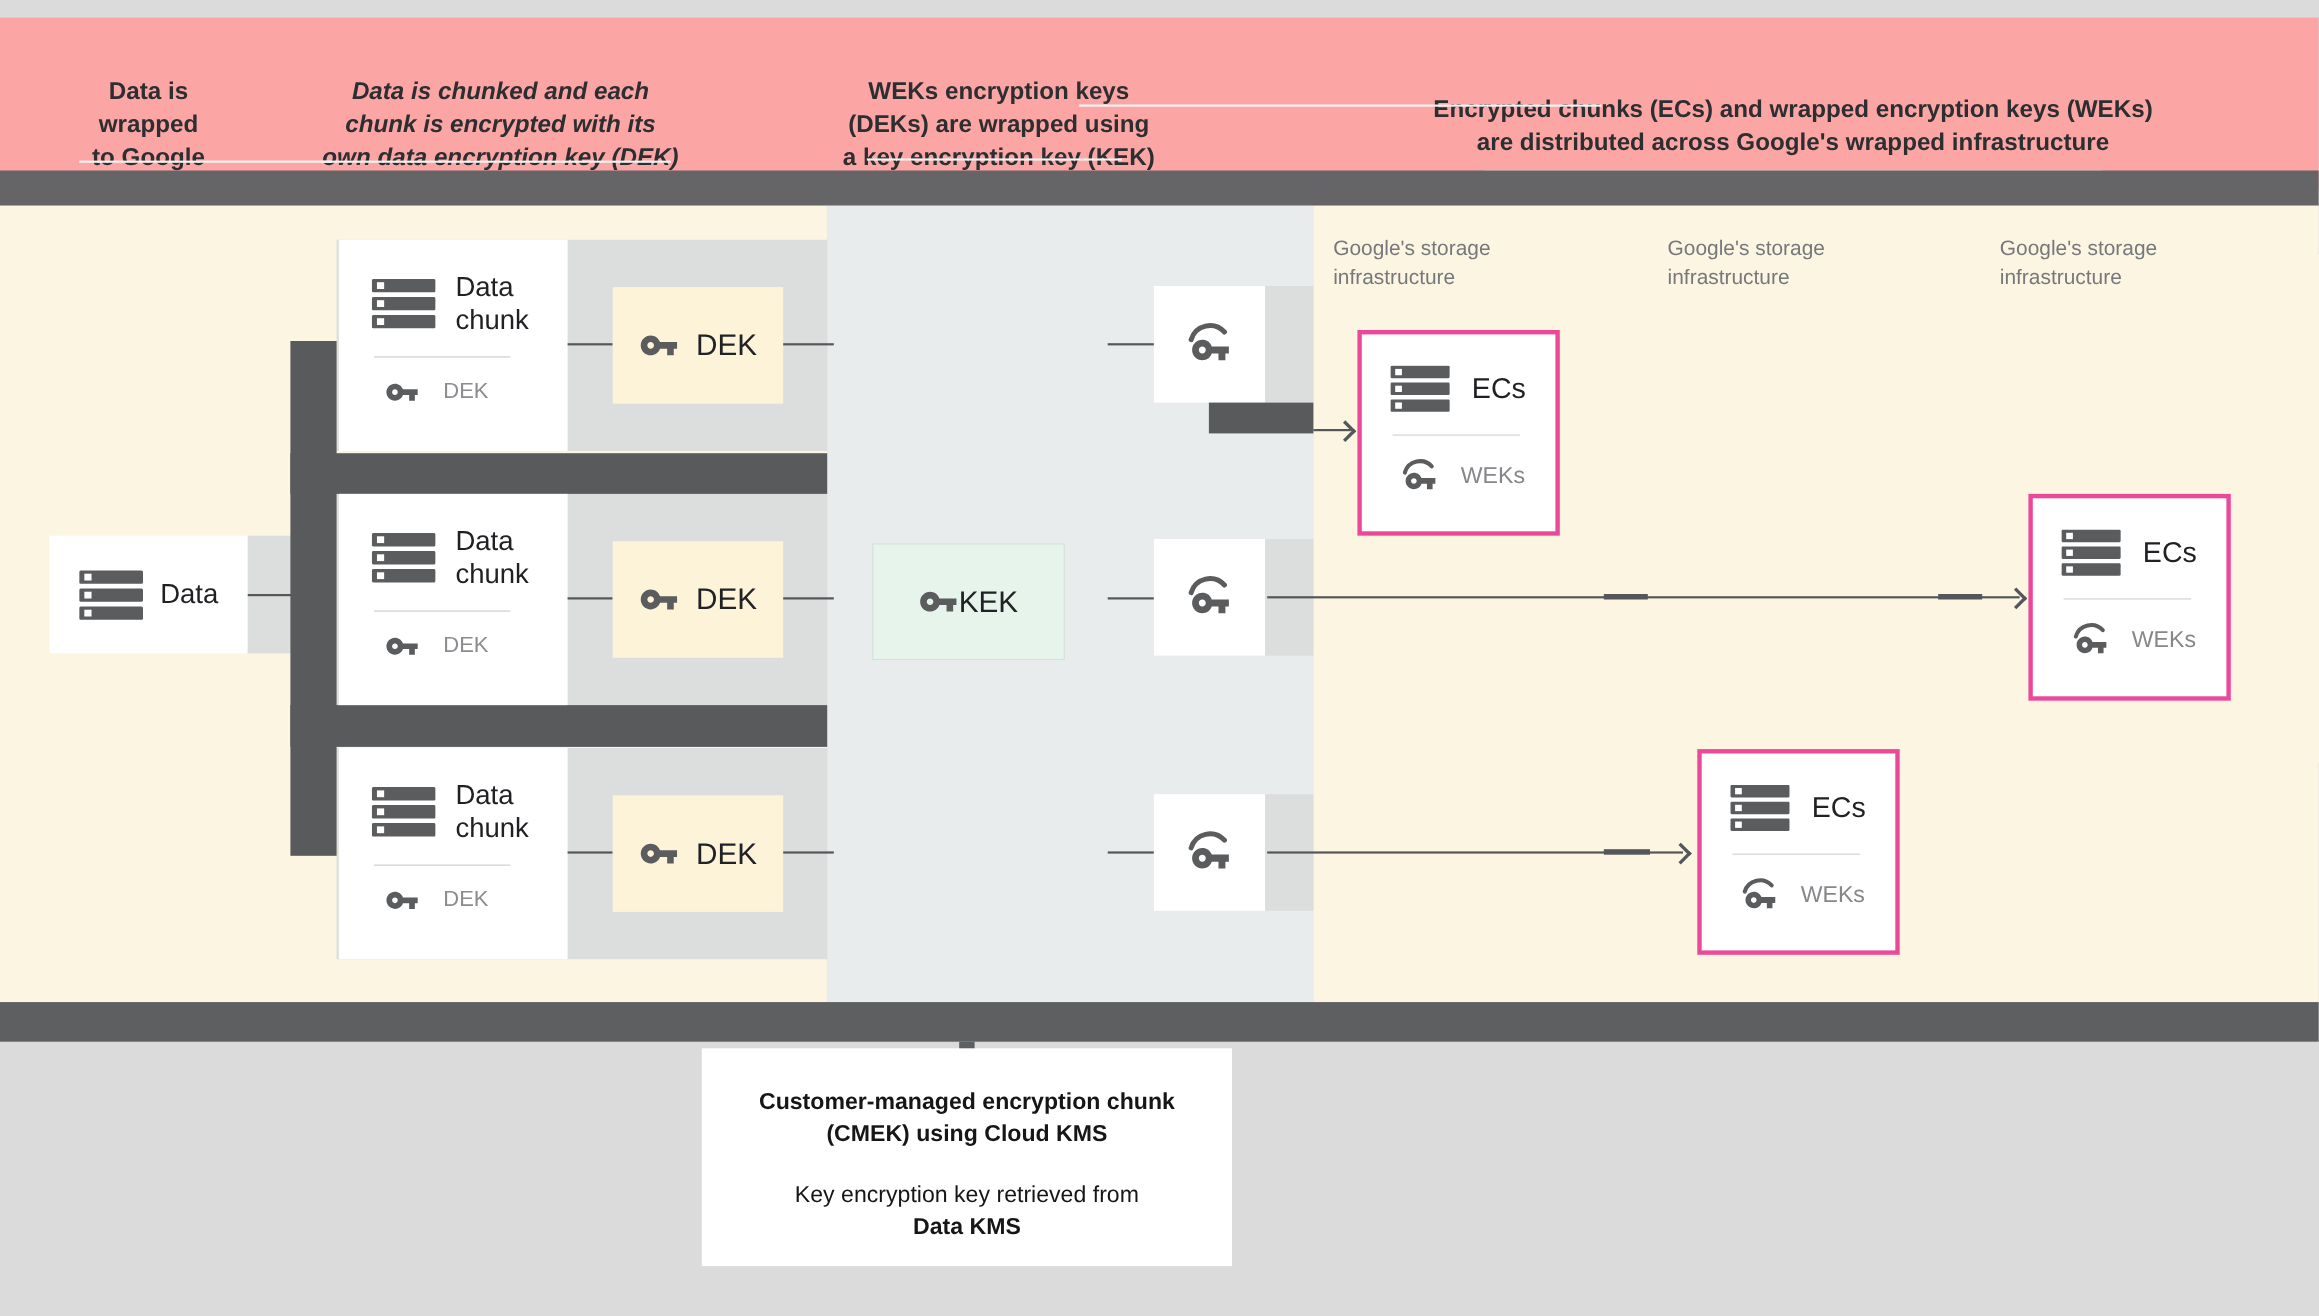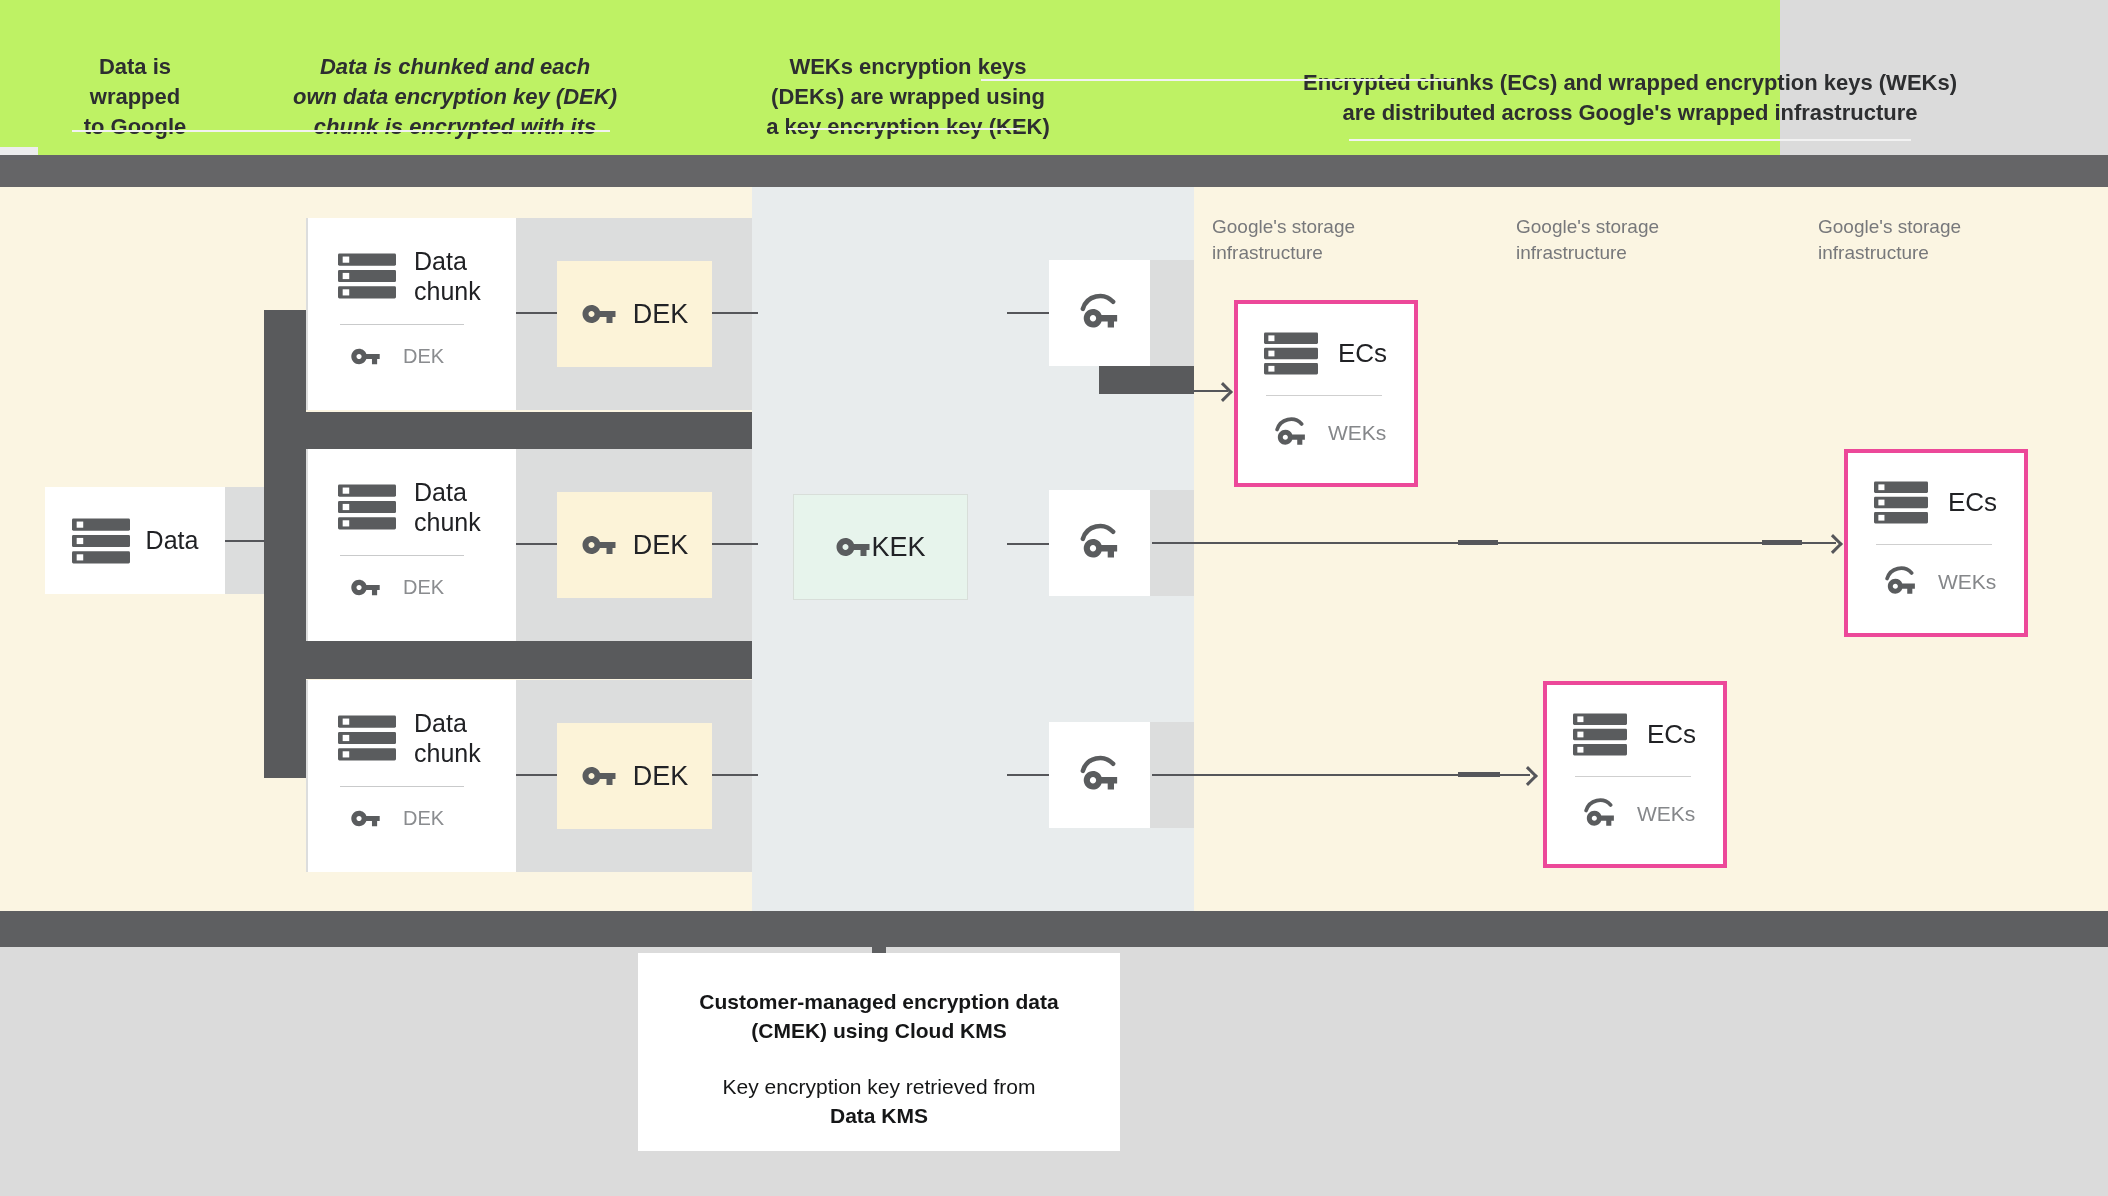--- a/index.html
+++ b/index.html
@@ -5,21 +5,21 @@
   html,body{margin:0;padding:0;}
   body{width:2108px;height:1196px;background:#DBDBDB;font-family:"Liberation Sans","DejaVu Sans",sans-serif;-webkit-font-smoothing:antialiased;}
   #stage{position:relative;width:2108px;height:1196px;overflow:hidden;}
   .abs{position:absolute;}
   
   .panel-yellow{background:#FBF5E2;}
   .panel-bluegray{background:#E8ECED;}
   .band{background:#DCDDDD;}
   .dark{background:#595A5C;}
   
-  #header{left:0;top:0;width:1780px;height:155px;background:#bef264;}
+  #header{left:0;top:16px;width:2108px;height:155px;background:#fca5a5;}
   .hstep{position:absolute;color:#2D2E30;font-size:22px;line-height:30px;text-align:center;font-weight:bold;}
   .wline{position:absolute;height:2px;background:#F2F2F2;}
   #header-divider{left:0;top:155px;width:2108px;height:32px;background:#656567;}
   
   .white-box{position:absolute;background:#FFF;}
   .bordered{border:4px solid #ec4899;box-sizing:border-box;}
   .dek-box{position:absolute;background:#FCF3D8;display:flex;align-items:center;justify-content:center;gap:16px;}
   .kek-box{position:absolute;background:#E7F4EC;border:1px solid #D8DED9;box-sizing:border-box;display:flex;align-items:center;justify-content:center;}
   .key-box-label{font-size:27px;color:#212226;}
   
@@ -65,22 +65,22 @@
 <div id="stage">
 
   <div class="abs" id="header">
     <div class="hstep" style="left:55px;top:52px;width:160px;">
       <div>Data is</div>
       <div>wrapped</div>
       <div>to Google</div>
     </div>
     <div class="hstep" style="left:285px;top:52px;width:340px;font-style:italic;">
       <div>Data is chunked and each</div>
+      <div>chunk is encrypted with its</div>
       <div>own data encryption key (DEK)</div>
-      <div>chunk is encrypted with its</div>
     </div>
     <div class="hstep" style="left:748px;top:52px;width:320px;">
       <div>WEKs encryption keys</div>
       <div>(DEKs) are wrapped using</div>
       <div>a key encryption key (KEK)</div>
     </div>
     <div class="hstep" style="left:1300px;top:68px;width:660px;">
       <div>Encrypted chunks (ECs) and wrapped encryption keys (WEKs)</div>
       <div>are distributed across Google's wrapped infrastructure</div>
     </div>
@@ -376,20 +376,20 @@
             <path d="M13.9 13.1C13.2 11.1 11.3 9.7 9 9.7c-2.9 0-5.3 2.4-5.3 5.3s2.4 5.3 5.3 5.3c2.3 0 4.2-1.4 4.9-3.5h3.5v3.5h3.6v-3.5h1.8v-3.7H13.9zM9 16.8c-1 0-1.8-.8-1.8-1.8s.8-1.8 1.8-1.8 1.8.8 1.8 1.8-.8 1.8-1.8 1.8z"></path>
           </svg>
         </span>
       <span class="weks-label">WEKs</span>
     </div>
   </div>
 
   <div class="abs" id="bottom-bar"></div>
   <div class="abs" id="caption-tab"></div>
   <div class="abs" id="caption-box">
-    <div class="cap-line cap-bold">Customer-managed encryption data</div>
+    <div class="cap-line cap-bold">Customer-managed encryption chunk</div>
     <div class="cap-line cap-bold">(CMEK) using Cloud KMS</div>
     <div class="cap-gap"></div>
     <div class="cap-line">Key encryption key retrieved from</div>
     <div class="cap-line cap-bold">Data KMS</div>
   </div>
 
 </div>
 
 </body></html>

